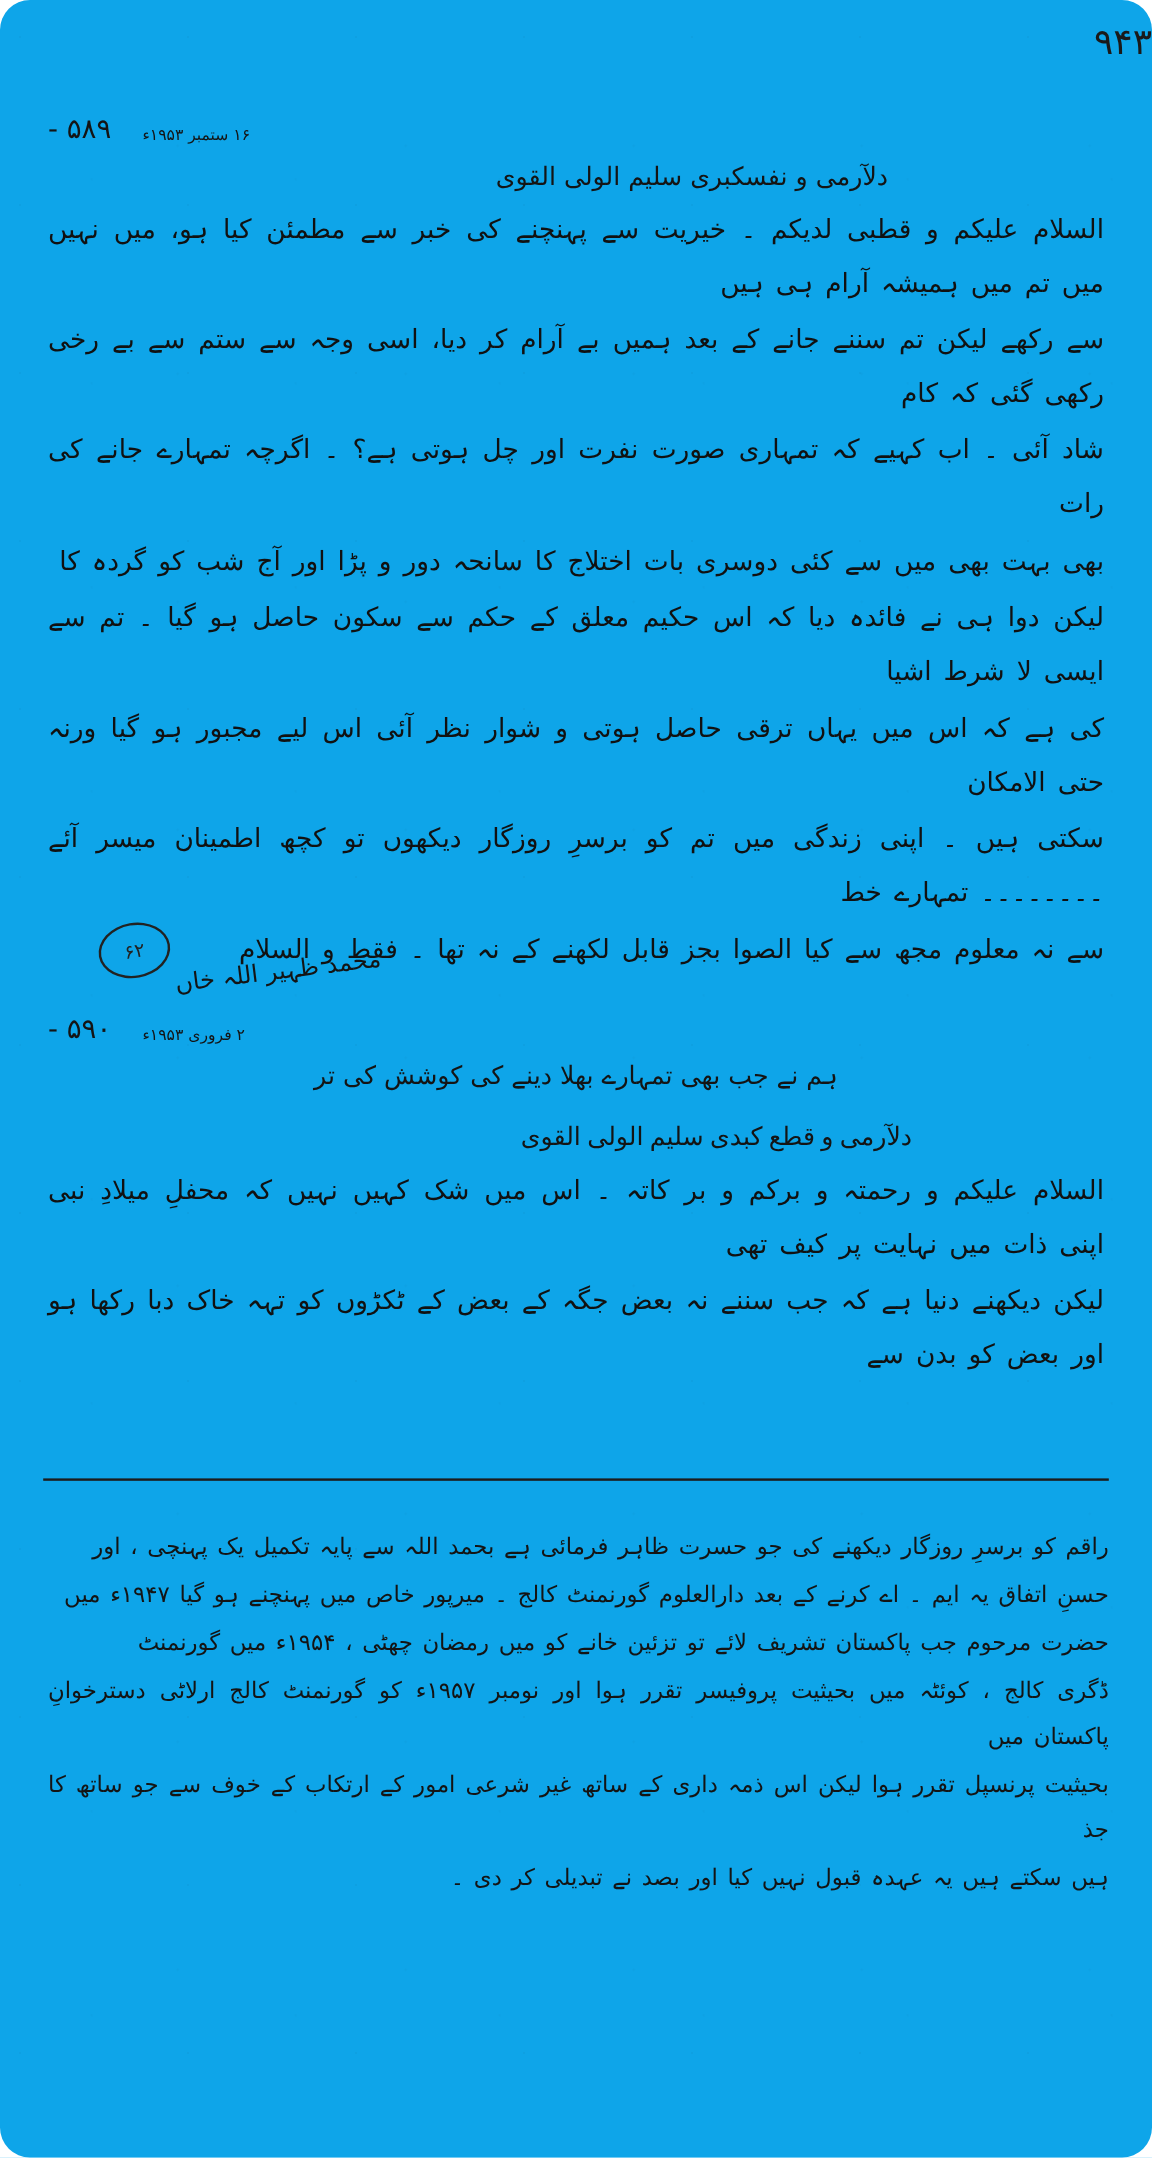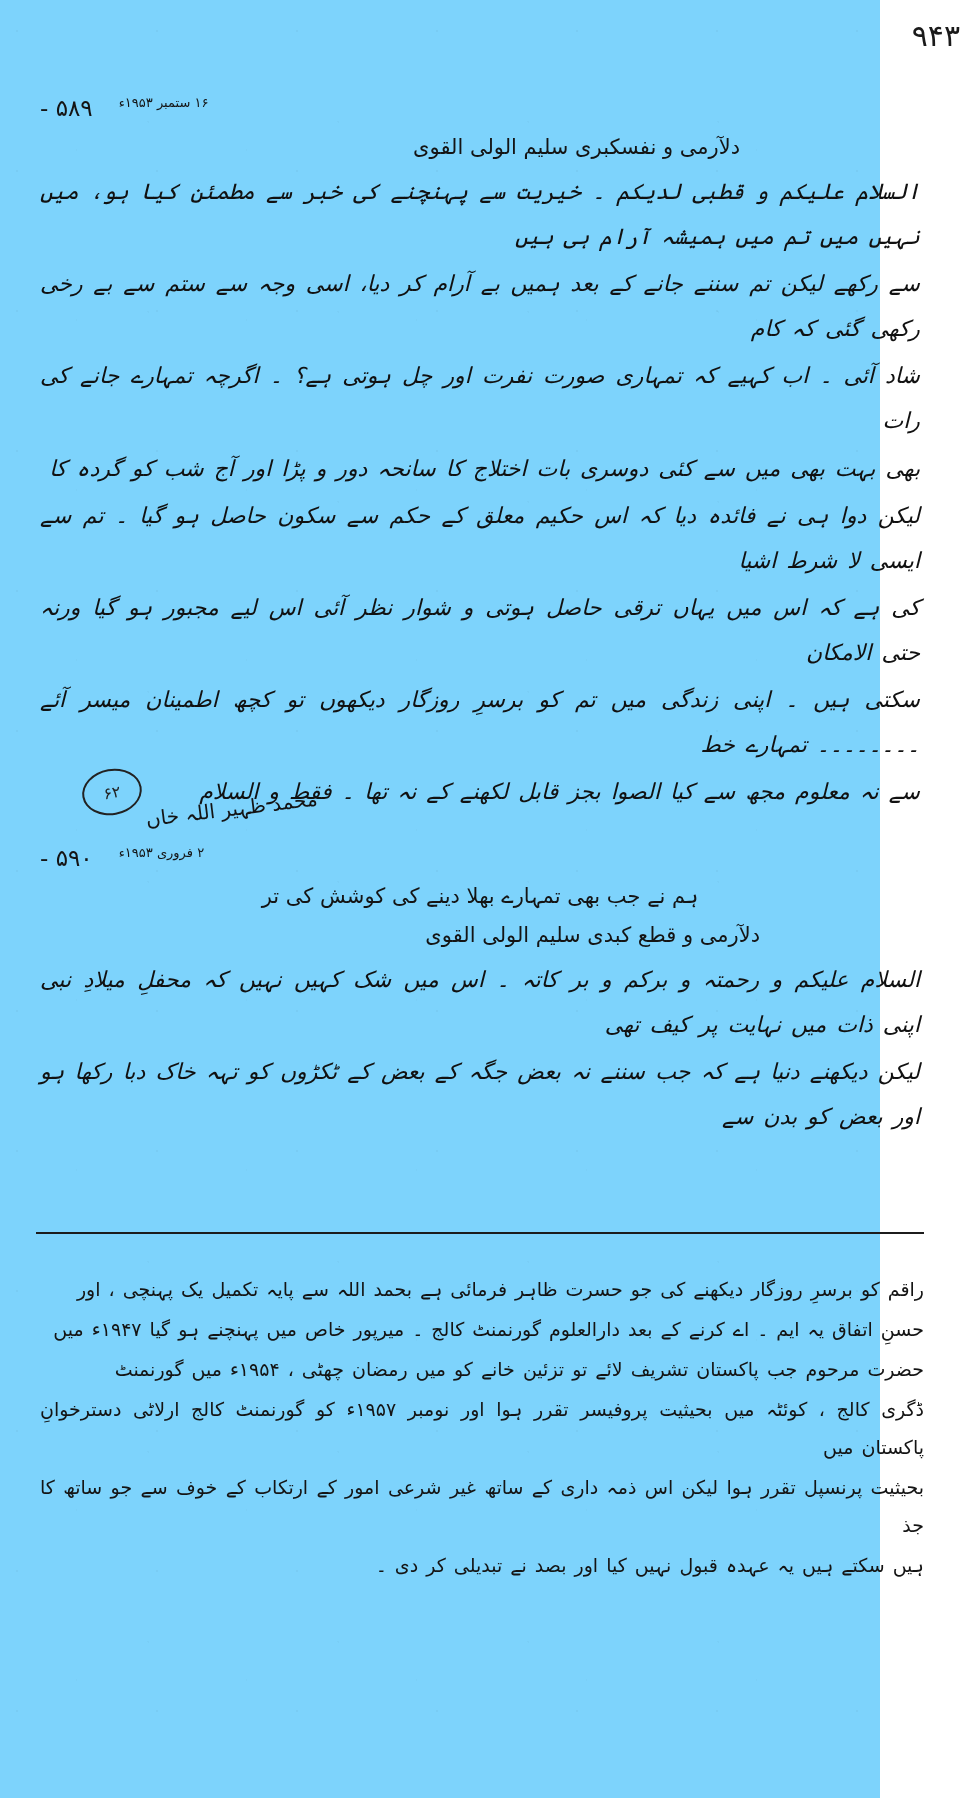--- a/index.html
+++ b/index.html
@@ -10,23 +10,24 @@
   body {
     width: 960px;
     height: 1798px;
     font-family: "DejaVu Sans", sans-serif;
     color: #111111;
     position: relative;
     overflow: hidden;
   }
   .page {
     position: relative;
-    width: 880px;
+    width: 960px;
     height: 1798px;
-    background: #7dd3fc;
+    background: #0ea5e9;
+    border-radius: 25px;
   }
   
   .page::before {
     content: "";
     position: absolute;
     inset: 0;
     background:
       radial-gradient(circle at 12% 22%, rgba(0,0,0,0.03) 0 1px, transparent 1px),
       radial-gradient(circle at 78% 64%, rgba(0,0,0,0.025) 0 1px, transparent 1px),
       radial-gradient(circle at 45% 88%, rgba(0,0,0,0.02) 0 1px, transparent 1px);
@@ -57,21 +58,21 @@
     position: absolute;
     width: 880px;
     left: 40px;
   }
 
   .letter-head {
     display: flex;
     flex-direction: row-reverse;
     justify-content: flex-start;
     gap: 26px;
-    align-items: flex-start;
+    align-items: flex-end;
     padding-right: 250px;
     font-size: 22px;
     color: #141414;
   }
   .letter-no {
     font-size: 23px;
     letter-spacing: 1px;
   }
   .letter-date {
     font-size: 13px;
@@ -88,21 +89,21 @@
   .body-text {
     margin-top: 10px;
     font-size: 22px;
     line-height: 2.05;
     text-align: justify;
     text-align-last: right;
     color: #111111;
     letter-spacing: 0.3px;
     word-spacing: 3px;
   }
-  .body-text p { margin: 0 0 2px 0; font-style: italic; }
+  .body-text p { margin: 0 0 2px 0; }
 
   .signature-wrap {
     position: absolute;
     left: 80px;
     width: 330px;
     height: 70px;
   }
   .signature {
     font-size: 20px;
     transform: rotate(-7deg);
@@ -190,21 +191,21 @@
   <div class="letter urdu" style="top:845px;">
     <div class="letter-head">
       <span class="letter-no">۵۹۰ -</span>
       <span class="letter-date">۲ فروری ۱۹۵۳ء</span>
     </div>
 
     <div class="verse-block">
       <div>ہم نے جب بھی تمہارے بھلا دینے کی کوشش کی تر</div>
     </div>
 
-    <div class="salutation" style="padding-right:160px; margin-top:6px;">دلآرمی و قطع کبدی سلیم الولی القوی</div>
+    <div class="salutation" style="padding-right:160px; margin-top:18px;font-family:Liberation Serif, serif;">دلآرمی و قطع کبدی سلیم الولی القوی</div>
 
     <div class="body-text">
       <p>السلام علیکم و رحمتہ و برکم و بر کاتہ ۔ اس میں شک کہیں نہیں کہ محفلِ میلادِ نبی اپنی ذات میں نہایت پر کیف تھی</p>
       <p>لیکن دیکھنے دنیا ہے کہ جب سننے نہ بعض جگہ کے بعض کے ٹکڑوں کو تہہ خاک دبا رکھا ہو اور بعض کو بدن سے</p>
     </div>
   </div>
 
   <div class="rule" style="top:1232px;"></div>
 
   <div class="footnote urdu" style="top:1270px;">

